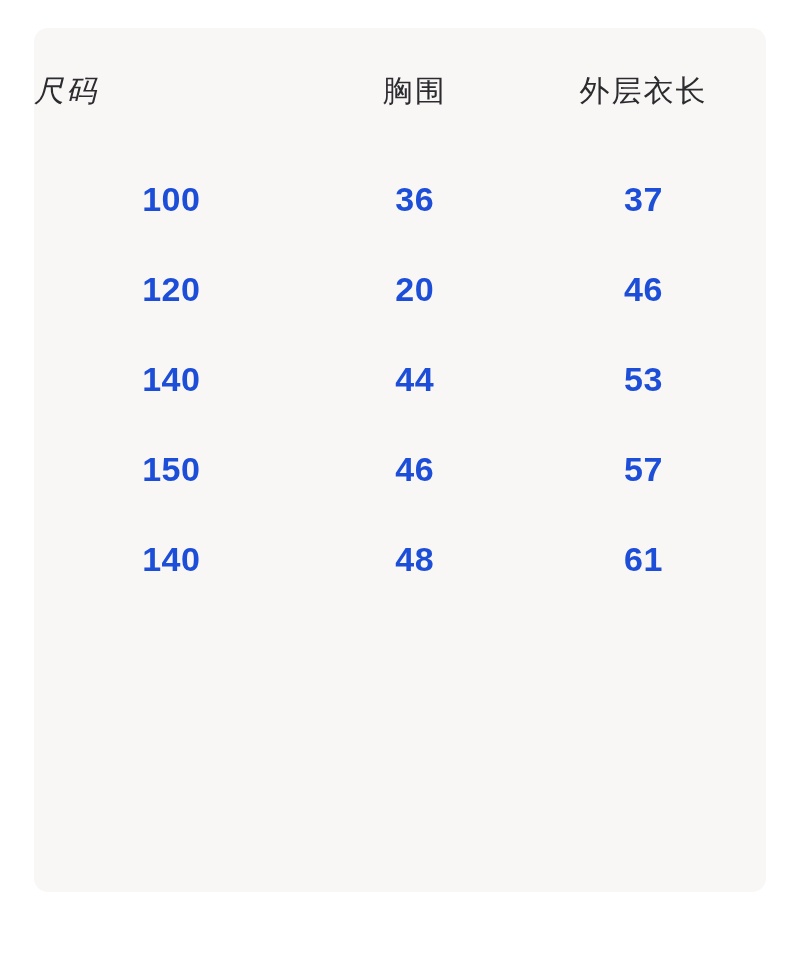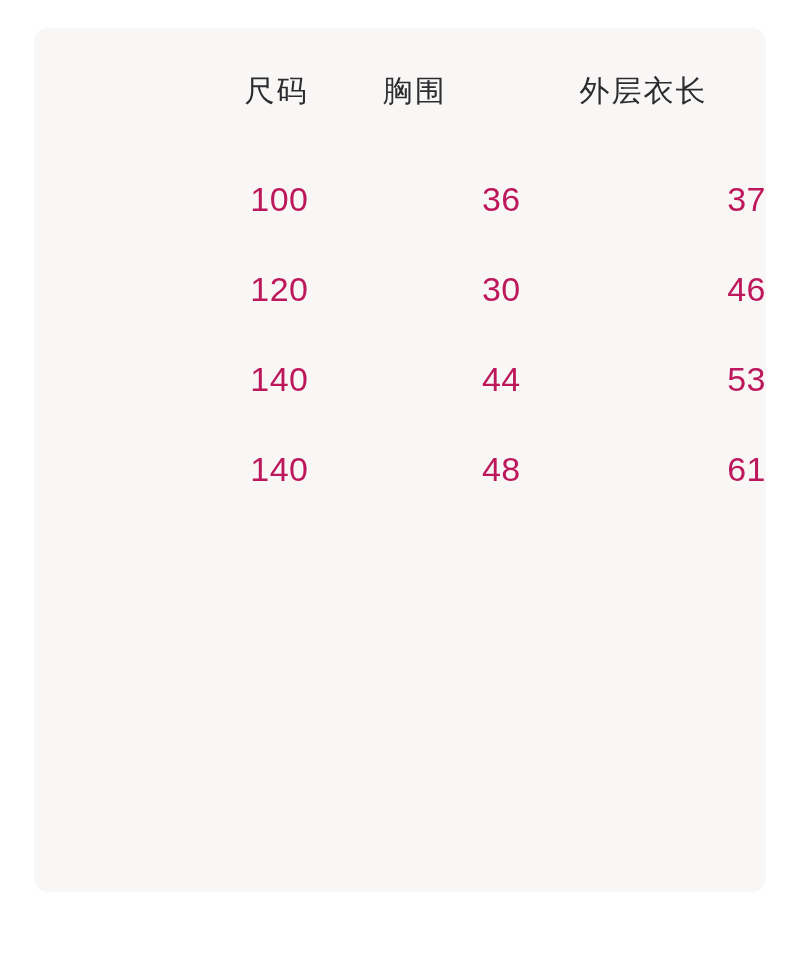--- a/index.html
+++ b/index.html
@@ -50,33 +50,33 @@
   .size-table thead th {
     height: 126px;
     vertical-align: middle;
     padding: 0;
     font-weight: 400;
     font-size: 30px;
     line-height: 1;
     letter-spacing: 2px;
     color: #2b2b30;
   }
-  .size-table thead th.h-size  { text-align: right; padding-right: 0; }
+  .size-table thead th.h-size  { text-align: left; padding-right: 0; font-style: italic; }
 
   
   .size-table tbody td {
     height: 90px;
     padding: 0;
     vertical-align: middle;
-    text-align: right;
+    text-align: center;
     font-size: 34px;
-    font-weight: 400;
+    font-weight: 700;
     line-height: 1;
     letter-spacing: 0.5px;
-    color: #be185d;
+    color: #1d4ed8;
   }
 
   .cell-inner {
     display: block;
   }
 </style>
 </head>
 <body>
 
 <div class="page">
@@ -108,35 +108,46 @@
             </td>
           <td>
               <span class="cell-inner">37</span>
             </td>
         </tr>
         <tr>
           <td>
               <span class="cell-inner">120</span>
             </td>
           <td>
-              <span class="cell-inner">30</span>
+              <span class="cell-inner">20</span>
             </td>
           <td>
               <span class="cell-inner">46</span>
             </td>
         </tr>
         <tr>
           <td>
               <span class="cell-inner">140</span>
             </td>
           <td>
               <span class="cell-inner">44</span>
             </td>
           <td>
               <span class="cell-inner">53</span>
+            </td>
+        </tr>
+        <tr>
+          <td>
+              <span class="cell-inner">150</span>
+            </td>
+          <td>
+              <span class="cell-inner">46</span>
+            </td>
+          <td>
+              <span class="cell-inner">57</span>
             </td>
         </tr>
         <tr>
           <td>
               <span class="cell-inner">140</span>
             </td>
           <td>
               <span class="cell-inner">48</span>
             </td>
           <td>

